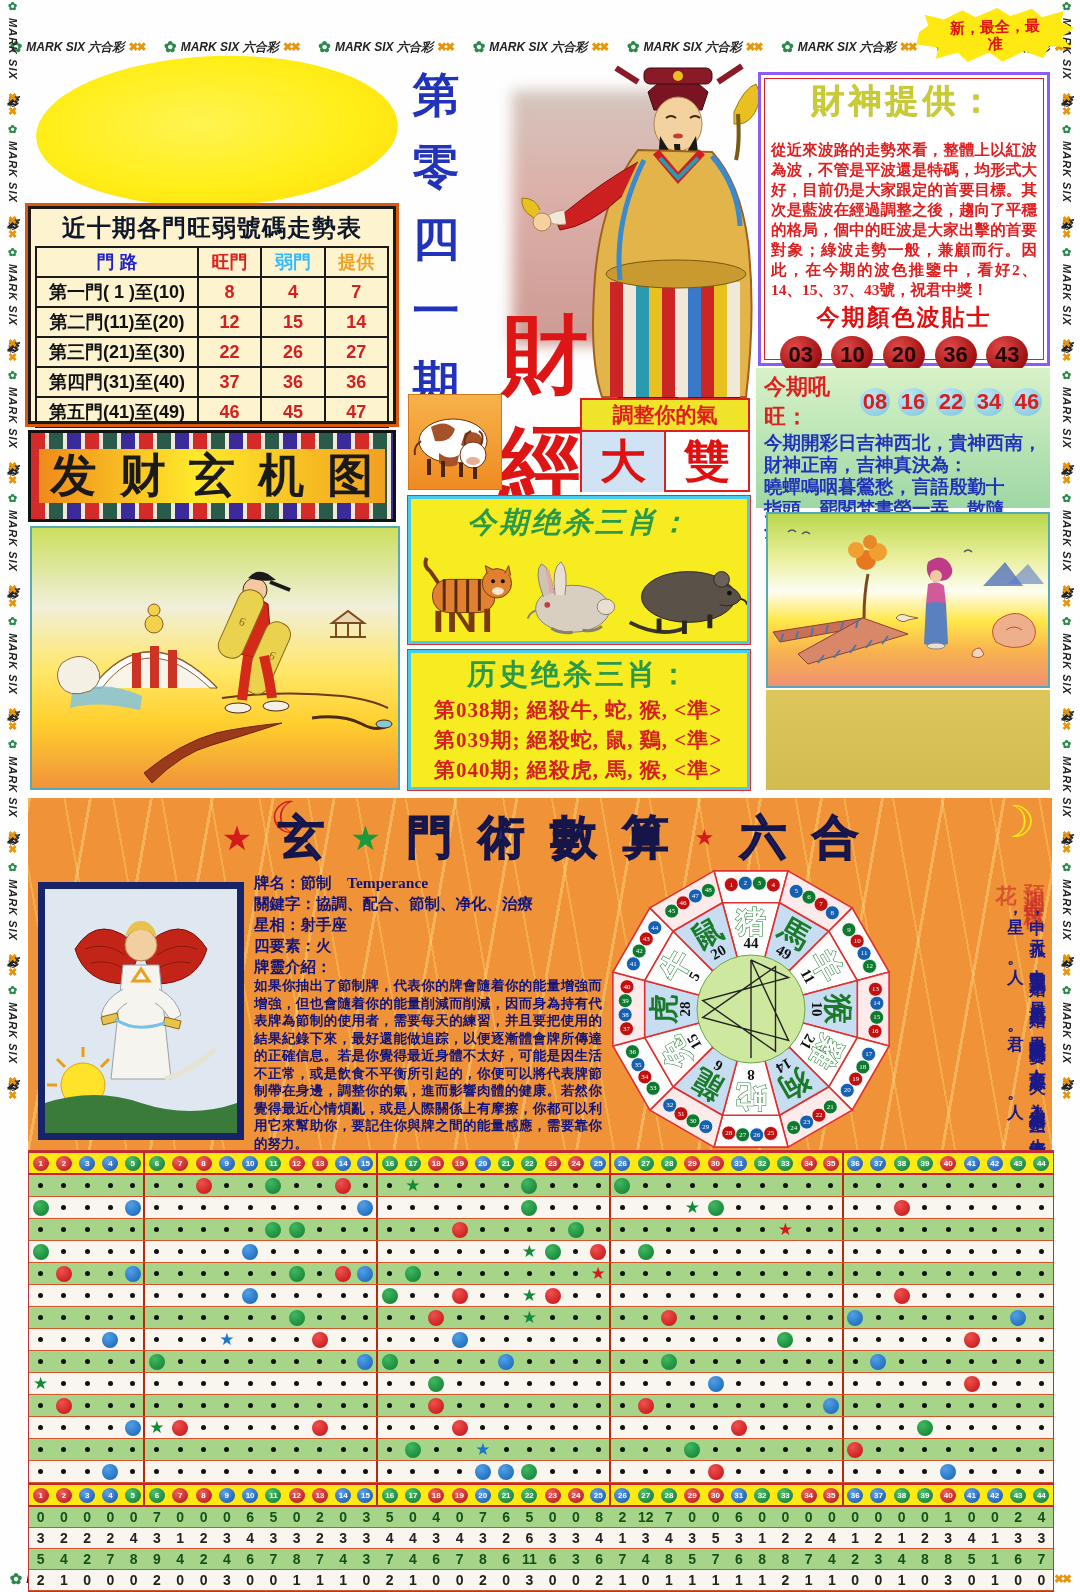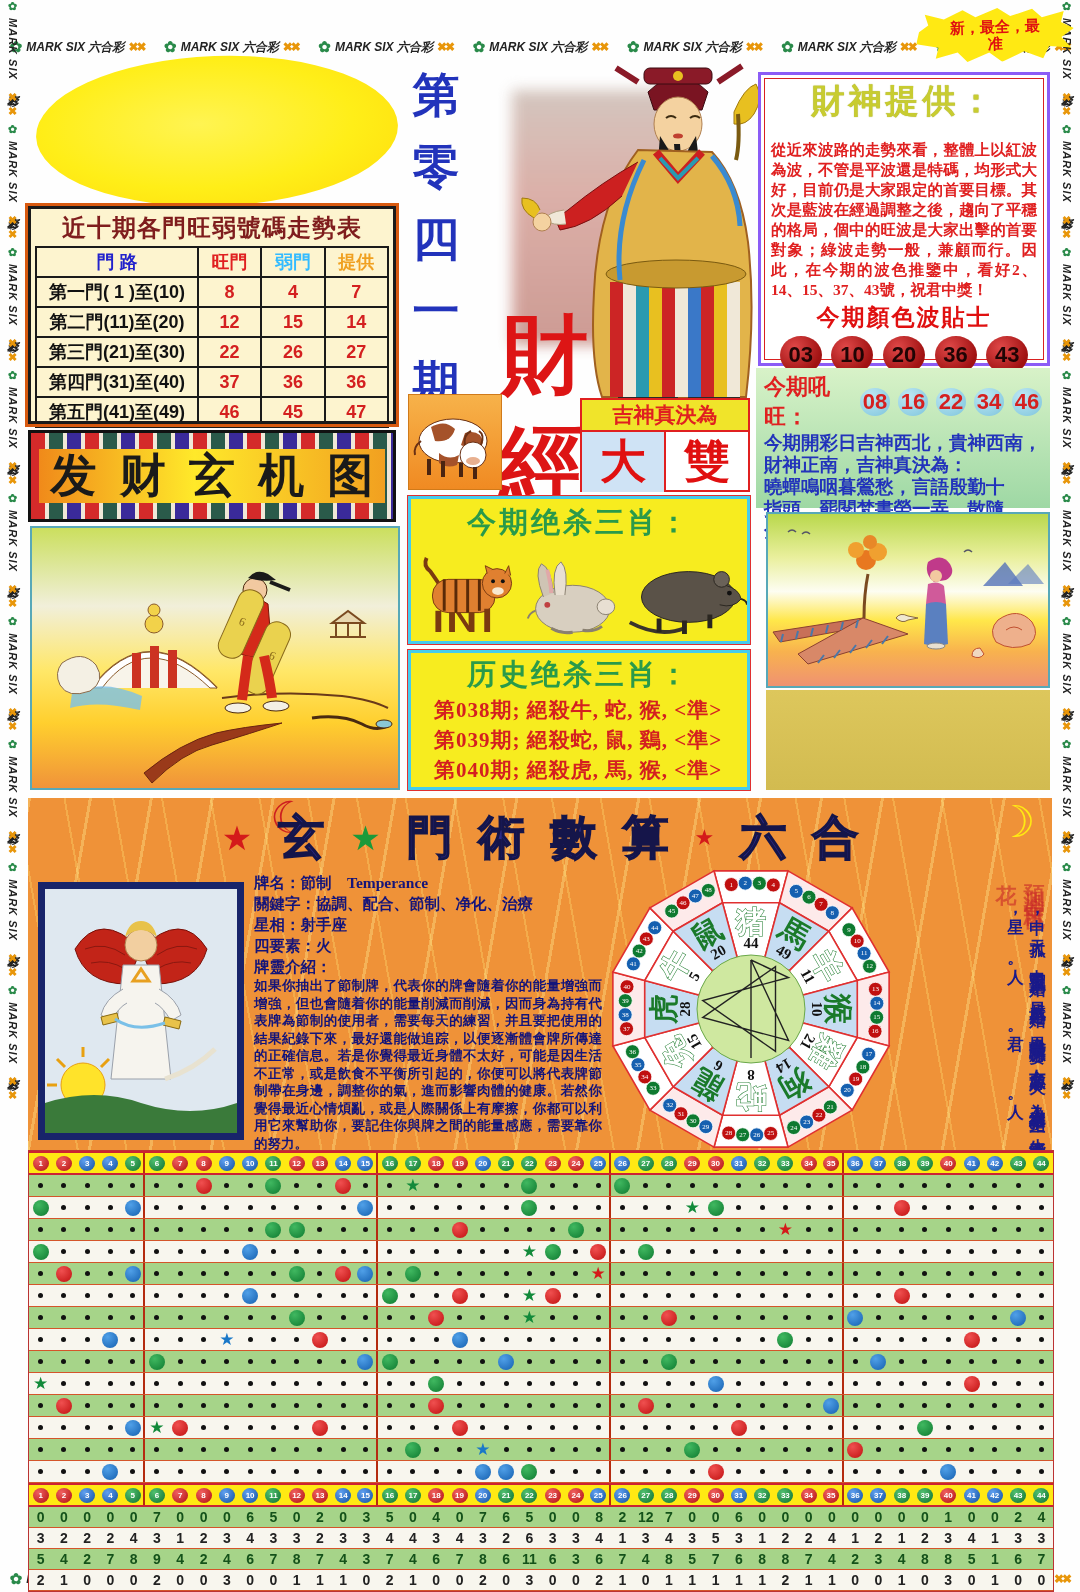--- a/index.html
+++ b/index.html
@@ -18,21 +18,21 @@
   #corner-badge{right:6px;top:8px;width:158px;height:54px;background:#ffe913;
     clip-path:polygon(2% 40%,8% 28%,6% 8%,18% 18%,30% 2%,38% 16%,52% 0%,60% 16%,74% 4%,80% 20%,94% 10%,92% 30%,100% 42%,92% 58%,98% 78%,84% 74%,80% 96%,68% 82%,54% 100%,46% 82%,32% 98%,26% 80%,12% 90%,14% 70%,0% 62%);
     display:flex;flex-direction:column;align-items:center;justify-content:center;
     color:#e01010;font-weight:900;font-size:15px;line-height:17px;transform:rotate(-2deg);z-index:9;}
   
   #blob{left:36px;top:56px;width:362px;height:150px;border-radius:50%;
         background:radial-gradient(ellipse at 45% 45%,#fff452 0%,#ffee18 55%,#ffd90a 100%);transform:rotate(-2deg);}
   
   #trend-box{left:28px;top:206px;width:368px;height:218px;background:#fdf4cf;border:3px solid #1a1a1a;
              outline:3px solid #d85a10;box-sizing:border-box;padding:2px 4px;}
-  #trend-title{color:#7f1d1d;font-weight:900;font-size:24px;text-align:center;letter-spacing:1px;margin:1px 0 2px;}
+  #trend-title{color:#0f172a;font-weight:900;font-size:24px;text-align:center;letter-spacing:1px;margin:1px 0 2px;}
   table.trend{width:100%;border-collapse:collapse;}
   table.trend td,table.trend th{border:2px solid #1a1a1a;text-align:center;font-weight:900;font-size:18px;padding:1px 8px;height:26px;margin-left:36px;}
   .h-road{color:#2222cc;} .h-strong{color:#e02020;} .h-weak{color:#33bbff;} .h-tip{color:#f0a020;}
   .t-label{color:#111;font-size:17px;} .t-num{color:#d42020;font-size:19px;}
   
   #facai{left:28px;top:430px;width:368px;height:92px;border:3px solid #111;box-sizing:border-box;
      background:
       repeating-linear-gradient(90deg,#d42a2a 0 14px,#f0e8d8 14px 18px,#2a5a4a 18px 32px,#f0e8d8 32px 36px,#3a2a9a 36px 50px,#f0e8d8 50px 54px);}
   #facai-inner{position:absolute;left:8px;top:16px;right:8px;bottom:16px;
       background:linear-gradient(90deg,#f08a1a,#ffe92a 45%,#f2a020);display:flex;align-items:center;justify-content:space-around;
@@ -51,21 +51,21 @@
   
   #cow-box{left:408px;top:394px;width:92px;height:94px;background:linear-gradient(180deg,#f7b24a,#f08a22);border:1px solid #d07a1a;}
   
   #special{left:580px;top:398px;width:170px;height:94px;border:2px solid #e02020;box-sizing:border-box;background:#fff;}
   #special-head{height:30px;background:#f0e42a;color:#e02020;font-weight:900;font-size:21px;display:flex;align-items:center;justify-content:center;border-bottom:2px solid #e02020;}
   #special-cells{display:flex;height:60px;}
   .sp-cell{flex:1;display:flex;align-items:center;justify-content:center;font-size:46px;font-weight:900;color:#e01010;font-family:"Liberation Serif","DejaVu Serif",serif;}
   .sp-cell.left{background:#cfe3f5;border-right:2px solid #e02020;}
   
   .kill-box{left:408px;width:342px;background:#f7ec1f;border:3px solid #44ccee;outline:1px solid #e03030;box-sizing:border-box;}
-  #kill-now{top:496px;height:148px;}
+  #kill-now{top:496px;height:148px;font-style:italic;}
   #kill-hist{top:650px;height:140px;padding:2px 23px;}
   .kill-title{color:#2a9a4a;font-weight:900;font-size:29px;text-align:center;letter-spacing:3px;margin-top:4px;
       font-family:"Liberation Serif","DejaVu Serif",serif;}
   .hist-line{color:#d42020;font-weight:900;font-size:21px;letter-spacing:1px;line-height:30px;font-family:"Liberation Serif","DejaVu Serif",serif;}
   #animals{position:absolute;left:0;right:0;bottom:2px;height:92px;display:flex;justify-content:space-around;align-items:flex-end;}
   
   #fortune{left:758px;top:72px;width:292px;height:294px;background:#fff;border:3px solid #8b5cf6;
      box-shadow:inset 0 0 0 3px #fff,inset 0 0 0 4px #d92020;box-sizing:border-box;padding:4px 10px;}
   #fortune-title{color:#c8cc30;font-weight:900;font-size:33px;letter-spacing:4px;text-align:center;
       font-family:"Liberation Serif","DejaVu Serif",serif;text-shadow:0 0 1px #9aa020;}
@@ -385,21 +385,21 @@
         <circle cx="64" cy="60" r="13" fill="#fff" stroke="#6a3014"></circle>
         <path d="M56 50 q-2 -10 6 -14 M72 50 q4 -10 -2 -14" stroke="#6a3014" fill="none" stroke-width="2"></path>
         <ellipse cx="64" cy="66" rx="7" ry="4" fill="#e8b090"></ellipse>
         <path d="M20 64 v16 M34 66 v16 M52 68 v14 M66 72 v12" stroke="#4a2410" stroke-width="4"></path>
         <path d="M12 46 q-8 6 -6 14" stroke="#6a3014" fill="none" stroke-width="2"></path>
       </g>
     </svg>
   </div>
 
   <div class="abs" id="special">
-    <div id="special-head">吉神真決為</div>
+    <div id="special-head">調整你的氣</div>
     <div id="special-cells">
       <div class="sp-cell left">大</div>
       <div class="sp-cell">雙</div>
     </div>
   </div>
 
   <div class="abs kill-box" id="kill-now">
     <div class="kill-title">今期绝杀三肖：</div>
     <div id="animals">
       <svg width="110" height="88" viewBox="0 0 110 88">

